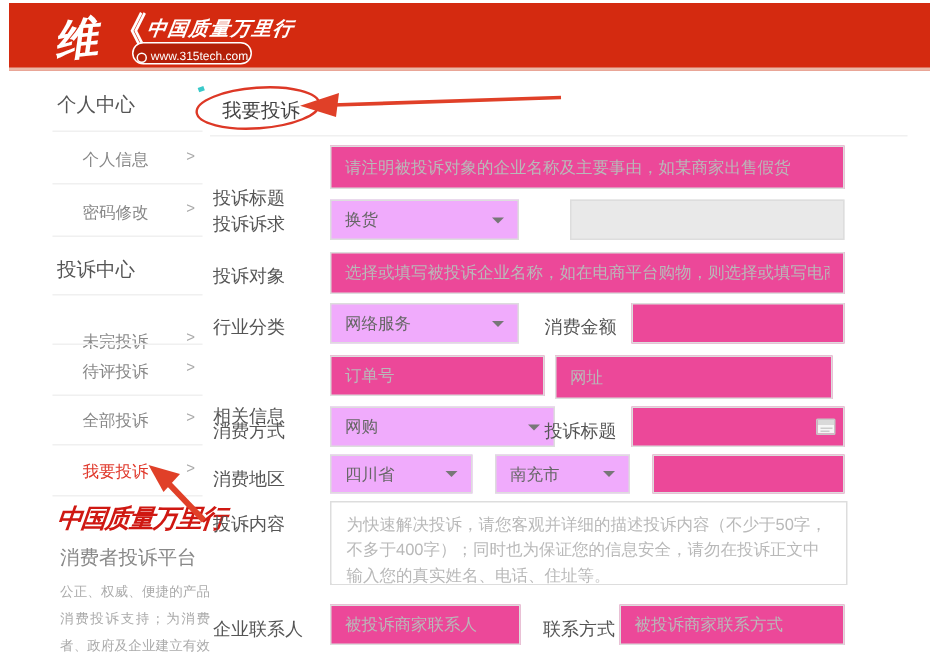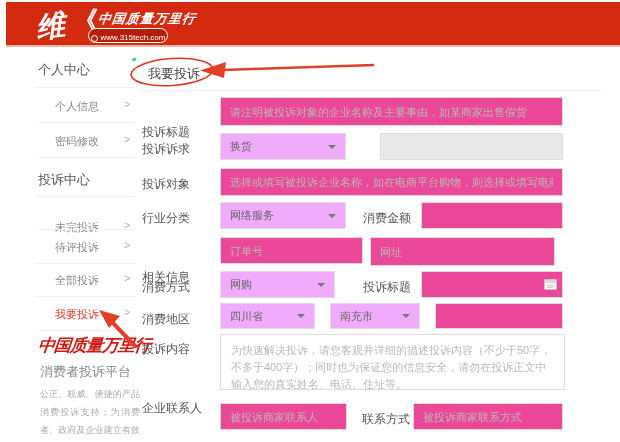--- a/index.html
+++ b/index.html
@@ -177,21 +177,21 @@
   <span class="caret"></span>
 </div>
 <div class="flabel" style="left:363px;top:210px;">消费金额</div>
 <input class="tinput" style="left: 421px; top: 202px; width: 142px; height: 27px;">
 
 <div class="flabel" style="left:142px;top:231px;margin-top:38px;">相关信息</div>
 <input class="tinput" style="left: 220px; top: 237px; width: 143px; height: 27px;" placeholder="订单号">
 <input class="tinput" style="left: 370px; top: 237px; width: 185px; height: 29px;" placeholder="网址">
 
 <div class="flabel" style="left:142px;top:279px;">消费方式</div>
-<div class="sel" style="left:220px;top:271px;width:115px;height:27px;">
+<div class="sel" style="left:220px;top:271px;width:150px;height:27px;">
   <span>网购</span>
   <span class="caret"></span>
 </div>
 <div class="flabel" style="left:363px;top:279px;">投诉标题</div>
 <input class="tinput" style="left: 421px; top: 271px; width: 142px; height: 27px; padding-right: 26px;">
 <span class="cal" style="left:544px;top:279px;"></span>
 
 <div class="flabel" style="left:142px;top:311px;">消费地区</div>
 <div class="sel" style="left:220px;top:303px;width:95px;height:26px;">
   <span>四川省</span>
@@ -199,21 +199,21 @@
 </div>
 <div class="sel" style="left:330px;top:303px;width:90px;height:26px;">
   <span>南充市</span>
   <span class="caret"></span>
 </div>
 <input class="tinput" style="left: 435px; top: 303px; width: 128px; height: 26px;">
 
 <div class="flabel" style="left:142px;top:341px;">投诉内容</div>
 <textarea class="tarea" style="left: 220px; top: 334px; width: 345px; height: 56px;" placeholder="为快速解决投诉，请您客观并详细的描述投诉内容（不少于50字，不多于400字）；同时也为保证您的信息安全，请勿在投诉正文中输入您的真实姓名、电话、住址等。"></textarea>
 
-<div class="flabel" style="left:142px;top:400px;">企业联系人</div>
+<div class="flabel" style="left:142px;top:411px;">企业联系人</div>
 <input class="tinput" style="left: 220px; top: 403px; width: 127px; height: 27px;" placeholder="被投诉商家联系人">
 <div class="flabel" style="left:362px;top:411px;">联系方式</div>
 <input class="tinput" style="left: 413px; top: 403px; width: 150px; height: 27px;" placeholder="被投诉商家联系方式">
 
 <svg class="anno" viewBox="0 0 620 442">
 
   <rect x="132" y="58" width="4" height="3" fill="#39c9c9" transform="rotate(-20 134 59)"></rect>
 
   <ellipse cx="172" cy="72" rx="41" ry="13.5" fill="none" stroke="#dd3826" stroke-width="1.6" transform="rotate(-4 172 72)"></ellipse>
 

